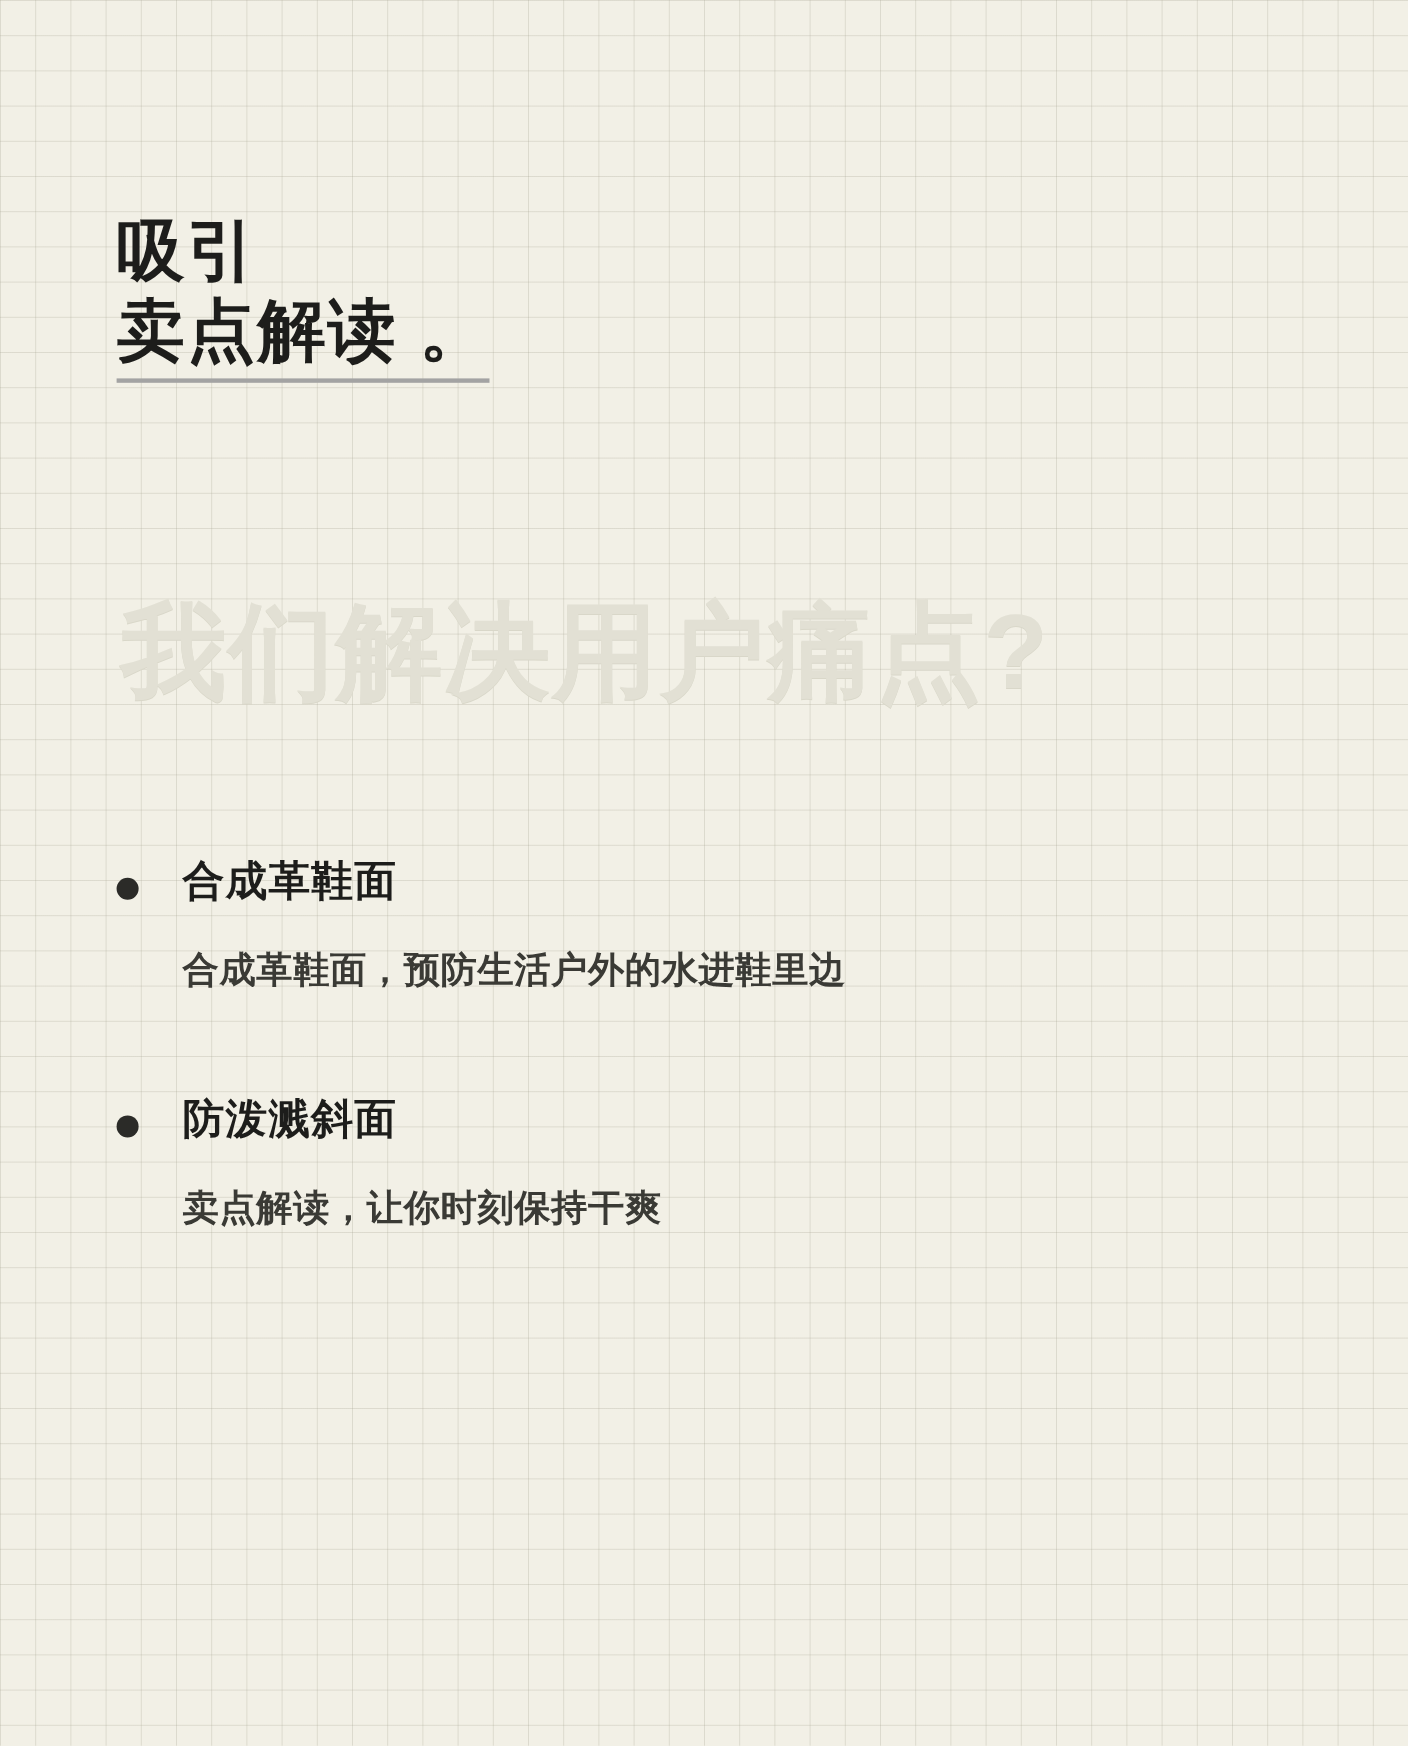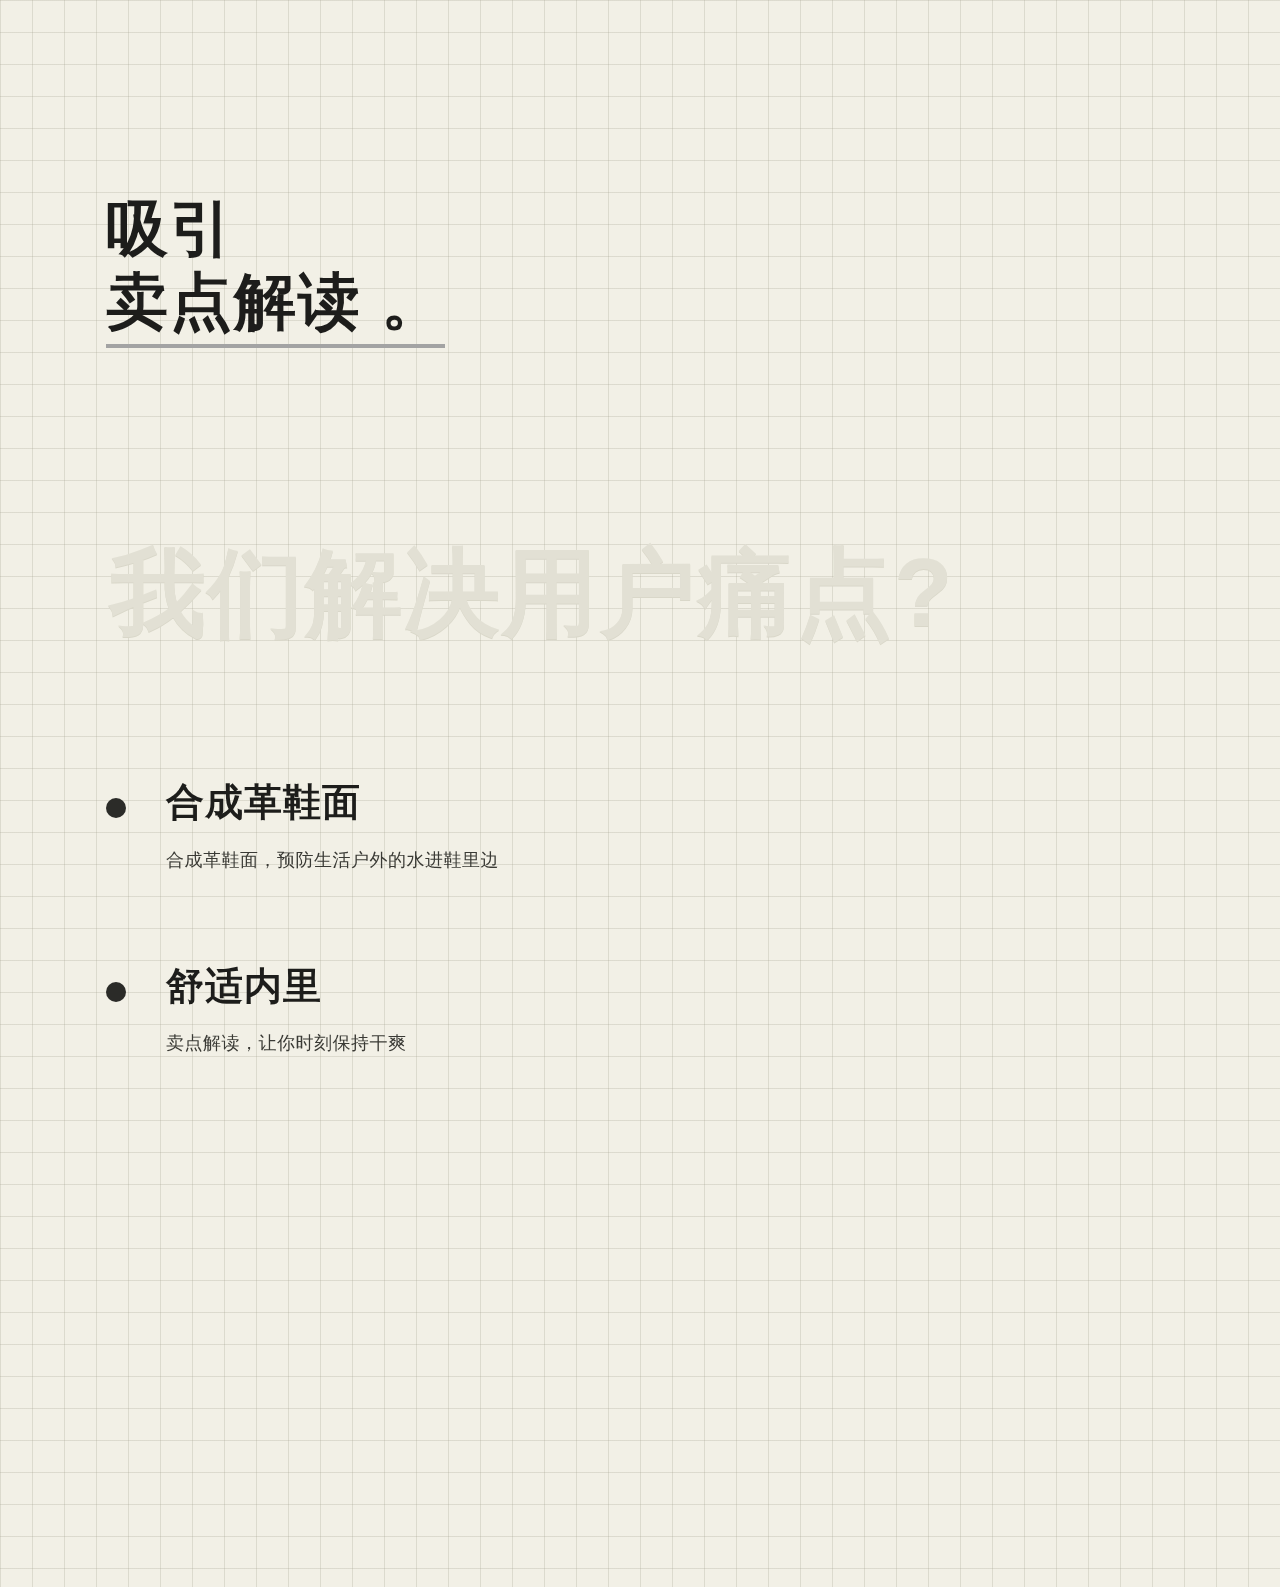--- a/index.html
+++ b/index.html
@@ -98,23 +98,23 @@
     background-color: #2b2b28;
   }
   .feature-title {
     font-size: 38px;
     font-weight: 700;
     color: #1d1d1b;
     letter-spacing: 1px;
     line-height: 1.2;
   }
   .feature-desc {
-    margin-top: 22px;
-    font-size: 18px;
-    font-weight: 400;
+    margin-top: 34px;
+    font-size: 33px;
+    font-weight: 700;
     color: #3a3a35;
     letter-spacing: 0.5px;
     line-height: 1.35;
   }
 </style>
 </head>
 <body>
 
 <div id="page">
 
@@ -133,19 +133,19 @@
 
     <div class="feature">
       <span class="bullet"></span>
       <div class="feature-title">合成革鞋面</div>
       <div class="feature-desc">合成革鞋面，预防生活户外的水进鞋里边</div>
     </div>
 
 
     <div class="feature">
       <span class="bullet"></span>
-      <div class="feature-title">舒适内里</div>
+      <div class="feature-title">防泼溅斜面</div>
       <div class="feature-desc">卖点解读，让你时刻保持干爽</div>
     </div>
 
   </div>
 
 </div>
 
 </body></html>

